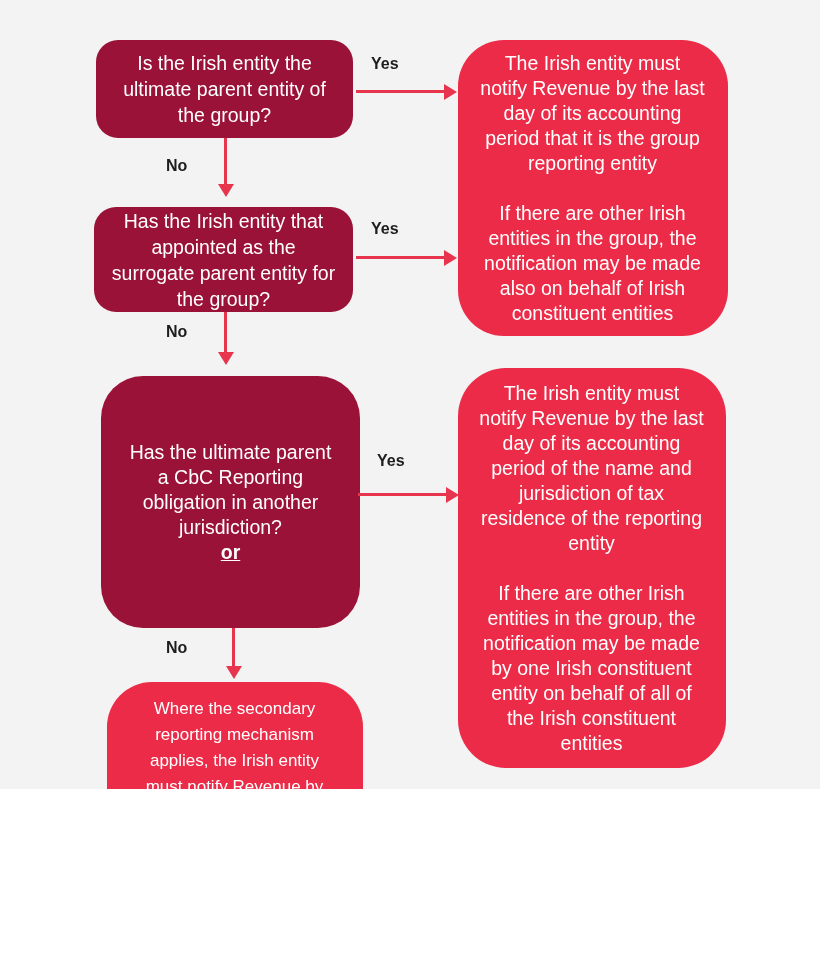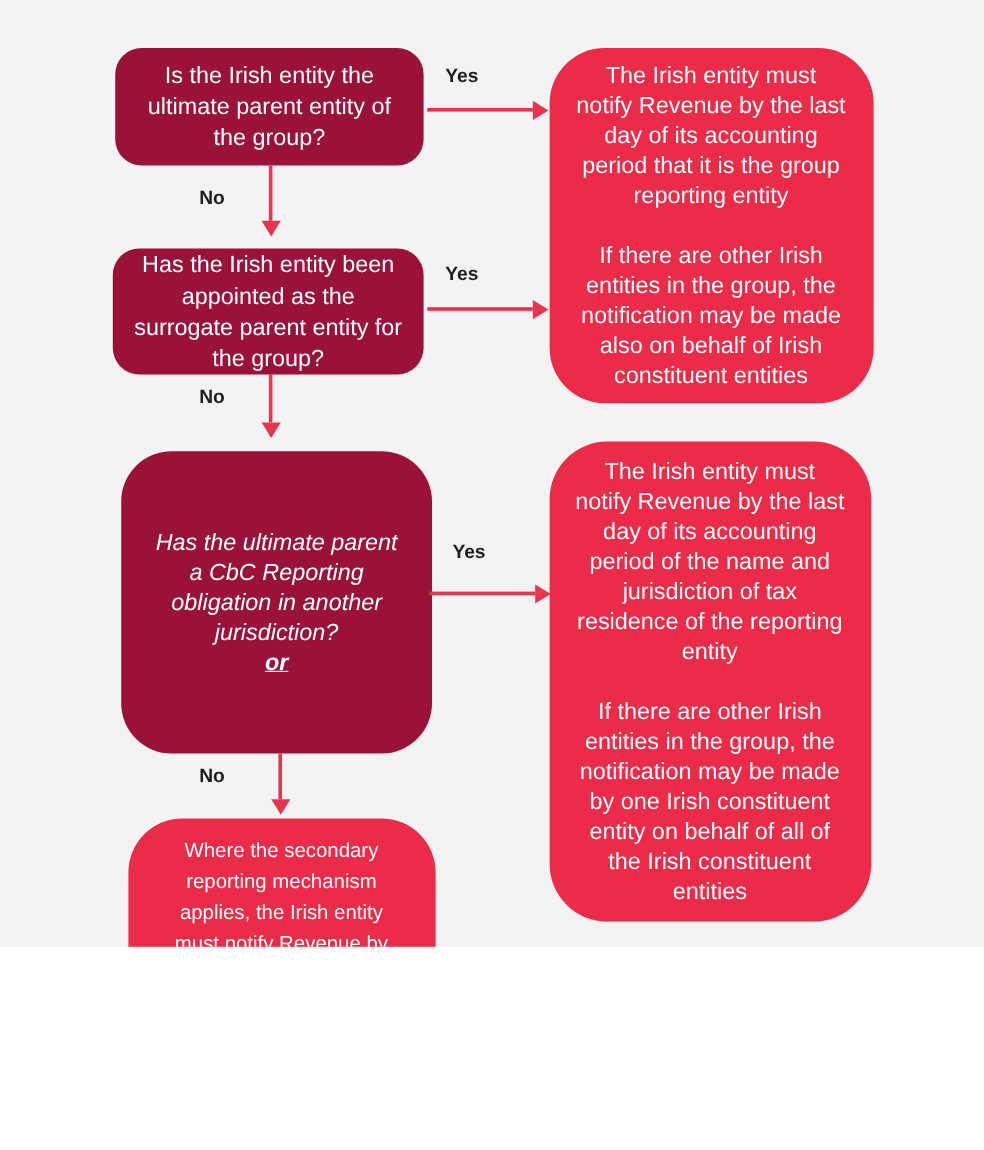--- a/index.html
+++ b/index.html
@@ -44,21 +44,21 @@
   }
   .o{
     background:var(--outcome-box);
     font-size:19.5px;
     line-height:25px;
     padding-left:11px;
   }
   .o p + p{ margin-top:25px; }
   .q1{ left:96px;  top:40px;  width:257px; height:98px;  border-radius:22px; }
   .q2{ left:94px;  top:207px; width:259px; height:105px; border-radius:22px; }
-  .q3{ left:101px; top:376px; width:259px; height:252px; border-radius:42px; line-height:25px;font-style:italic; }
+  .q3{ left:101px; top:376px; width:259px; height:252px; border-radius:42px; line-height:25px; }
   .o1{ left:458px; top:40px;  width:270px; height:296px; border-radius:46px; }
   .o2{ left:458px; top:368px; width:268px; height:400px; border-radius:48px; }
   .o3{ left:107px; top:682px; width:256px; height:235px; border-radius:45px; font-size:17px; line-height:26px; }
   .or-line{
     font-weight:700;
     text-decoration:underline;
   }
   .yn-label{
     position:absolute;
     font-size:16px;
@@ -89,21 +89,21 @@
 
 <div class="canvas">
 
   <div class="box q q1">
     <p>Is the Irish entity the
 ultimate parent entity of
 the group?</p>
   </div>
 
   <div class="box q q2">
-    <p>Has the Irish entity been
+    <p>Has the Irish entity that
 appointed as the
 surrogate parent entity for
 the group?</p>
   </div>
 
   <div class="box q q3">
     <p>Has the ultimate parent
 a CbC Reporting
 obligation in another
 jurisdiction?</p>

